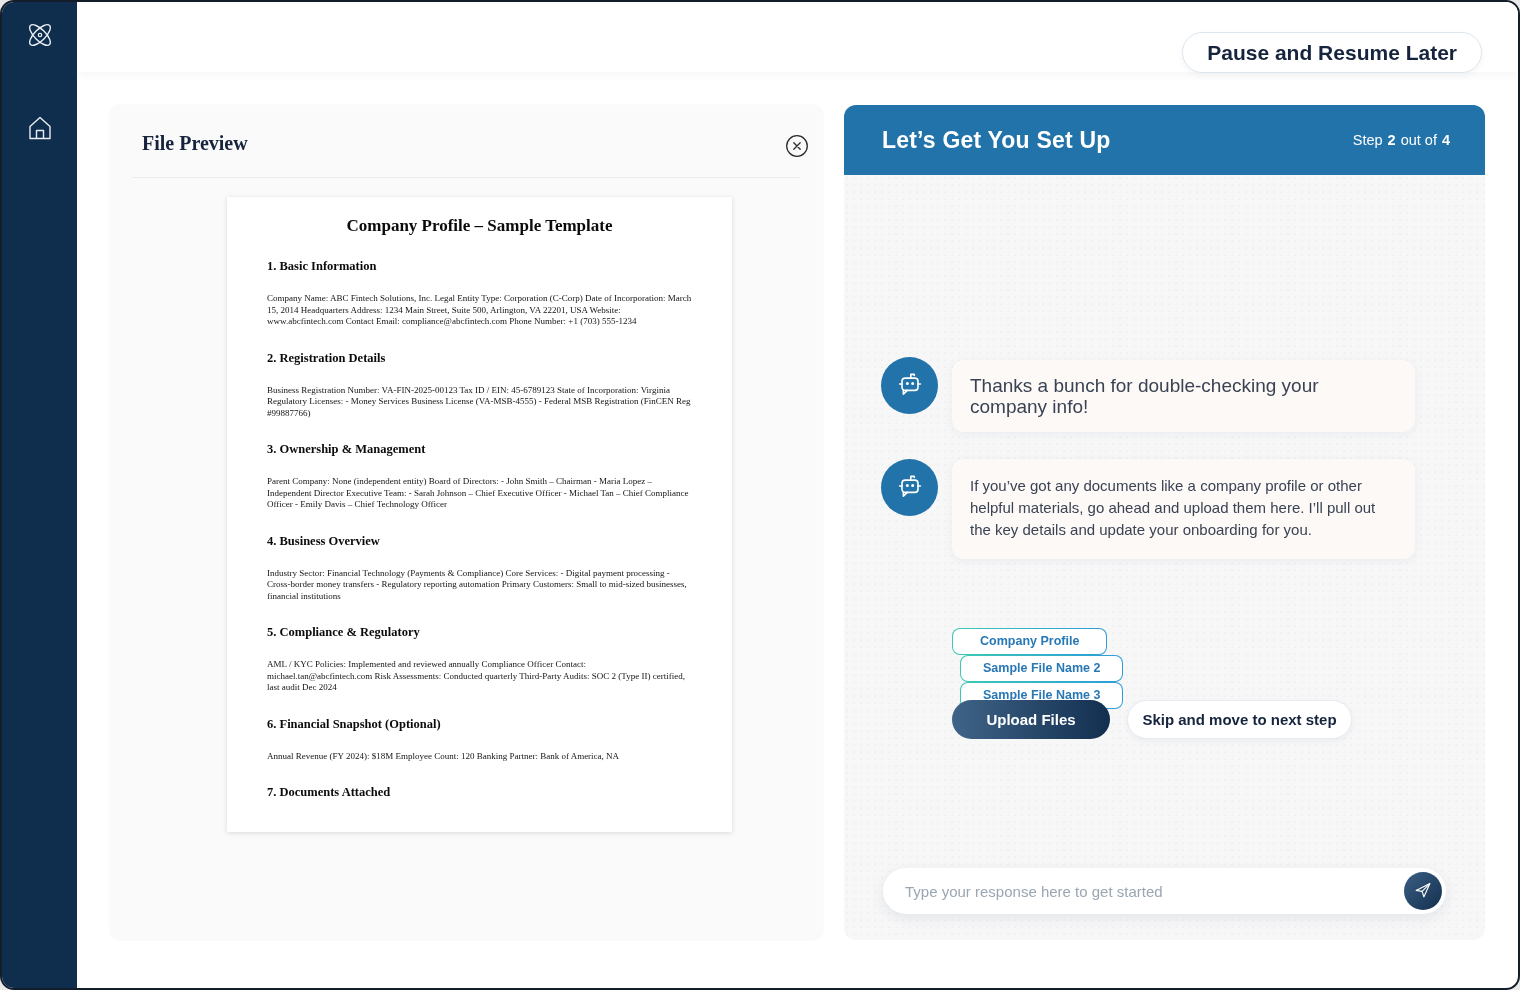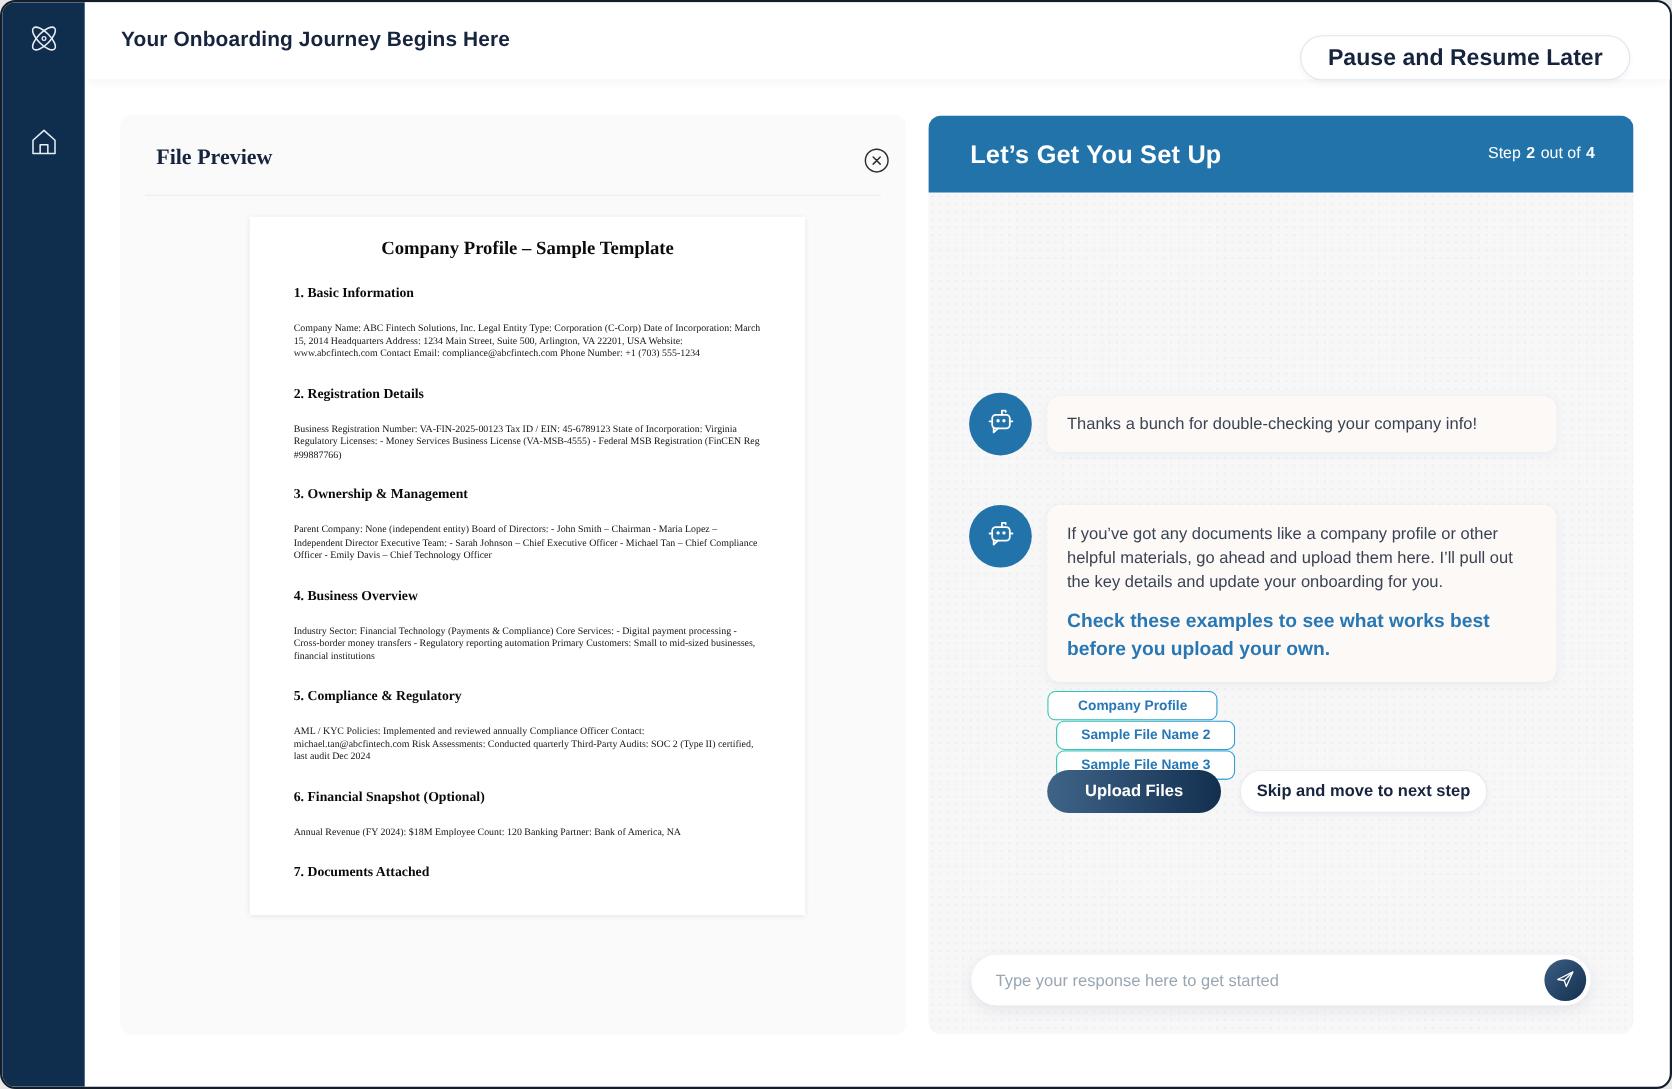--- a/index.html
+++ b/index.html
@@ -95,21 +95,21 @@
   .avatar {
     position: absolute; width: 57px; height: 57px; border-radius: 50%;
     background: #2173a9; display: flex; align-items: center; justify-content: center;
   }
   .bubble {
     position: absolute; left: 108px; width: 463px;
     background: #fdf9f6; border-radius: 12px;
     box-shadow: 0 2px 10px rgba(16,48,77,0.06);
     color: #3a4354;
   }
-  .bubble-1 { top: 255px; padding: 15px 18px; font-size: 15px; line-height: 21px; }
+  .bubble-1 { top: 255px; padding: 15px 18px; font-size: 19px; line-height: 21px; }
   .bubble-2 { top: 354px; padding: 16px 18px 18px 18px; }
   .bubble-2 .msg-text { font-size: 15px; line-height: 22px; }
   .bubble-2 .msg-link {
     margin-top: 11px; font-size: 17.5px; line-height: 25px; font-weight: 600;
     color: #2878b5; cursor: pointer;
   }
   .chips-row { position: absolute; left: 108px; top: 523px; display: flex; flex-direction: column; }
   .chip {
     height: 27px; padding: 0 22px; border-radius: 8px; cursor: pointer;
     font-size: 12.5px; font-weight: 600; color: #2878b5; line-height: 25px;
@@ -169,21 +169,20 @@
       <span>
         <svg width="34" height="34" viewBox="0 0 34 34" fill="none">
           <path d="M7 15.5 L17 6.5 L27 15.5 V27.5 H7 Z" stroke="#e8eef4" stroke-width="1.4" stroke-linejoin="round"></path>
           <path d="M13.5 27.5 V19.5 H20.5 V27.5" stroke="#e8eef4" stroke-width="1.4" stroke-linejoin="round"></path>
         </svg>
       </span>
     </div>
   </nav>
 
   <header class="header">
-    <h1 class="page-title">Your Onboarding Journey Begins Here</h1>
     <button class="pause-btn">Pause and Resume Later</button>
   </header>
 
   <section class="file-panel">
     <h2 class="file-panel-title">File Preview</h2>
     <button class="file-close">
       <span>
         <svg width="24" height="24" viewBox="0 0 24 24" fill="none">
           <circle cx="12" cy="12" r="10.3" stroke="#2c2c2c" stroke-width="1.3"></circle>
           <path d="M8.8 8.8 L15.2 15.2 M15.2 8.8 L8.8 15.2" stroke="#2c2c2c" stroke-width="1.3" stroke-linecap="round"></path>
@@ -253,21 +252,20 @@
           <path d="M12.6 7.6 V4.8 H15.2 V5.6"></path>
           <path d="M4.2 12 H6"></path>
             <path d="M18 12 H19.8"></path>
           <circle cx="10" cy="11.6" r="0.55" fill="#ffffff"></circle>
           <circle cx="14" cy="11.6" r="0.55" fill="#ffffff"></circle>
         </svg>
       </span>
     </div>
     <div class="bubble bubble-2">
       <div class="msg-text">If you’ve got any documents like a company profile or other helpful materials, go ahead and upload them here. I’ll pull out the key details and update your onboarding for you.</div>
-      <div class="msg-link">Check these examples to see what works best before you upload your own.</div>
     </div>
 
     <div class="chips-row">
       <button class="chip">Company Profile</button>
       <button class="chip">Sample File Name 2</button>
       <button class="chip">Sample File Name 3</button>
     </div>
 
     <div class="actions-row">
       <button class="btn-upload">Upload Files</button>

